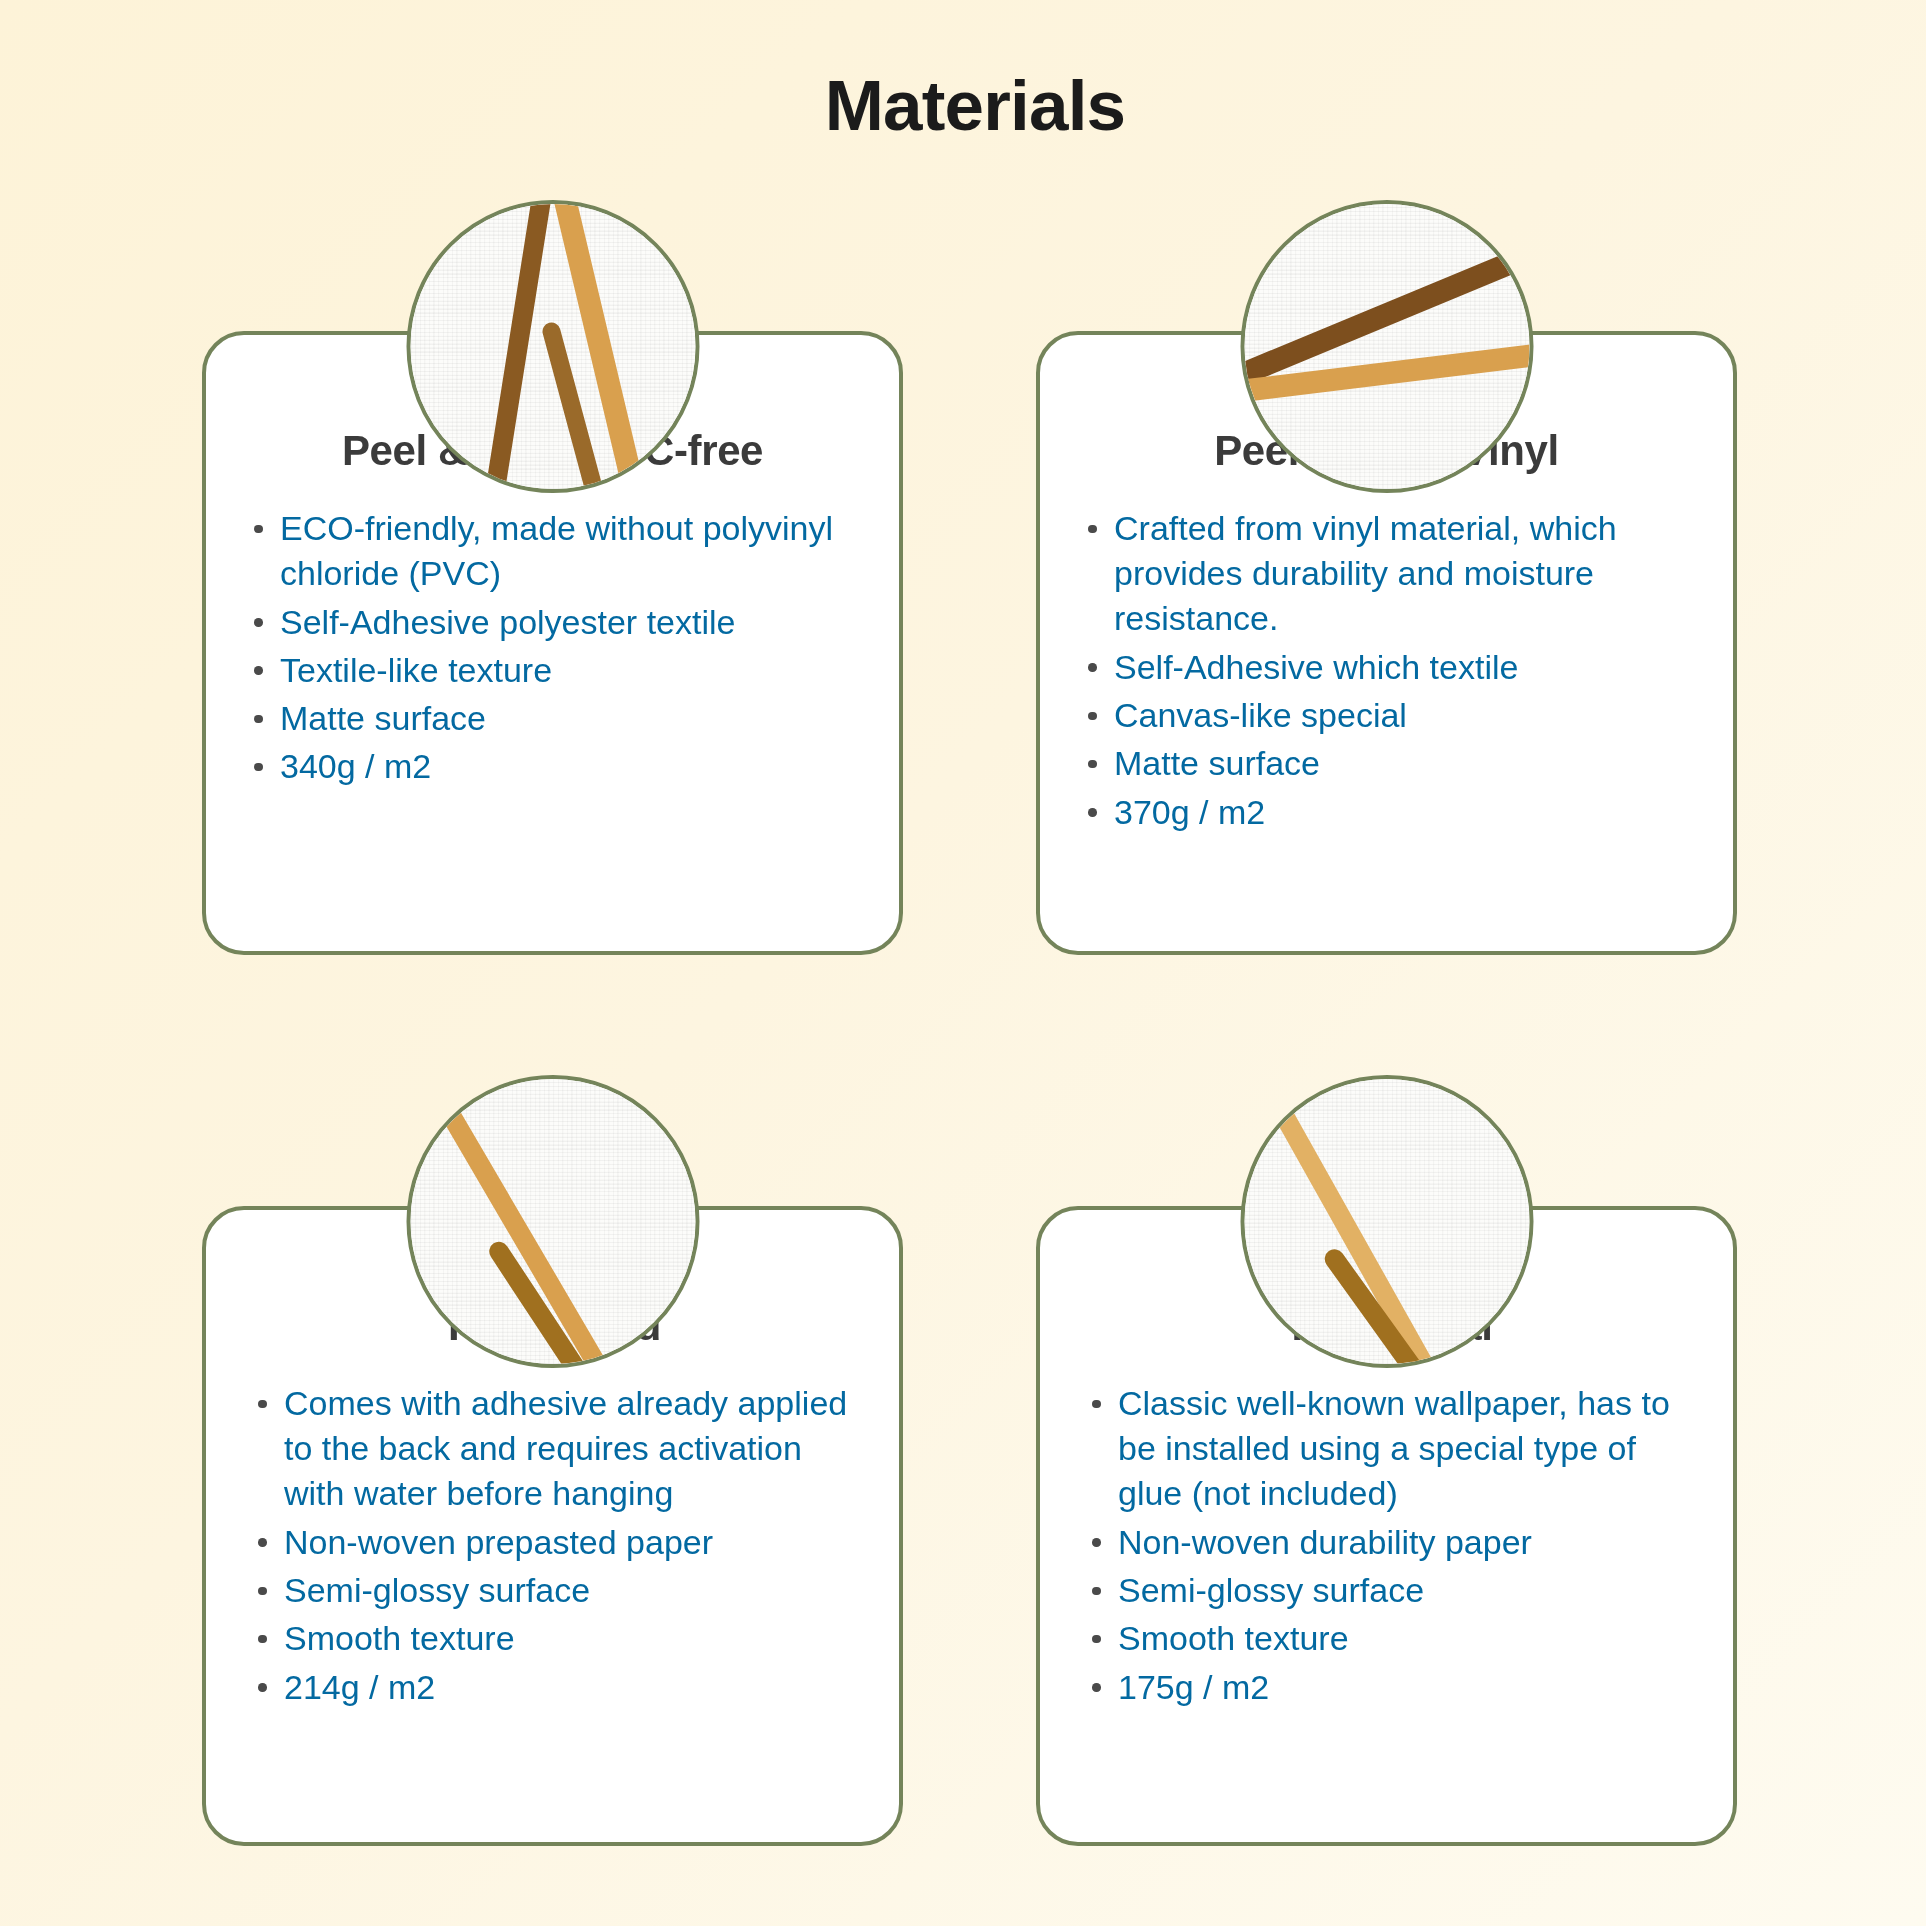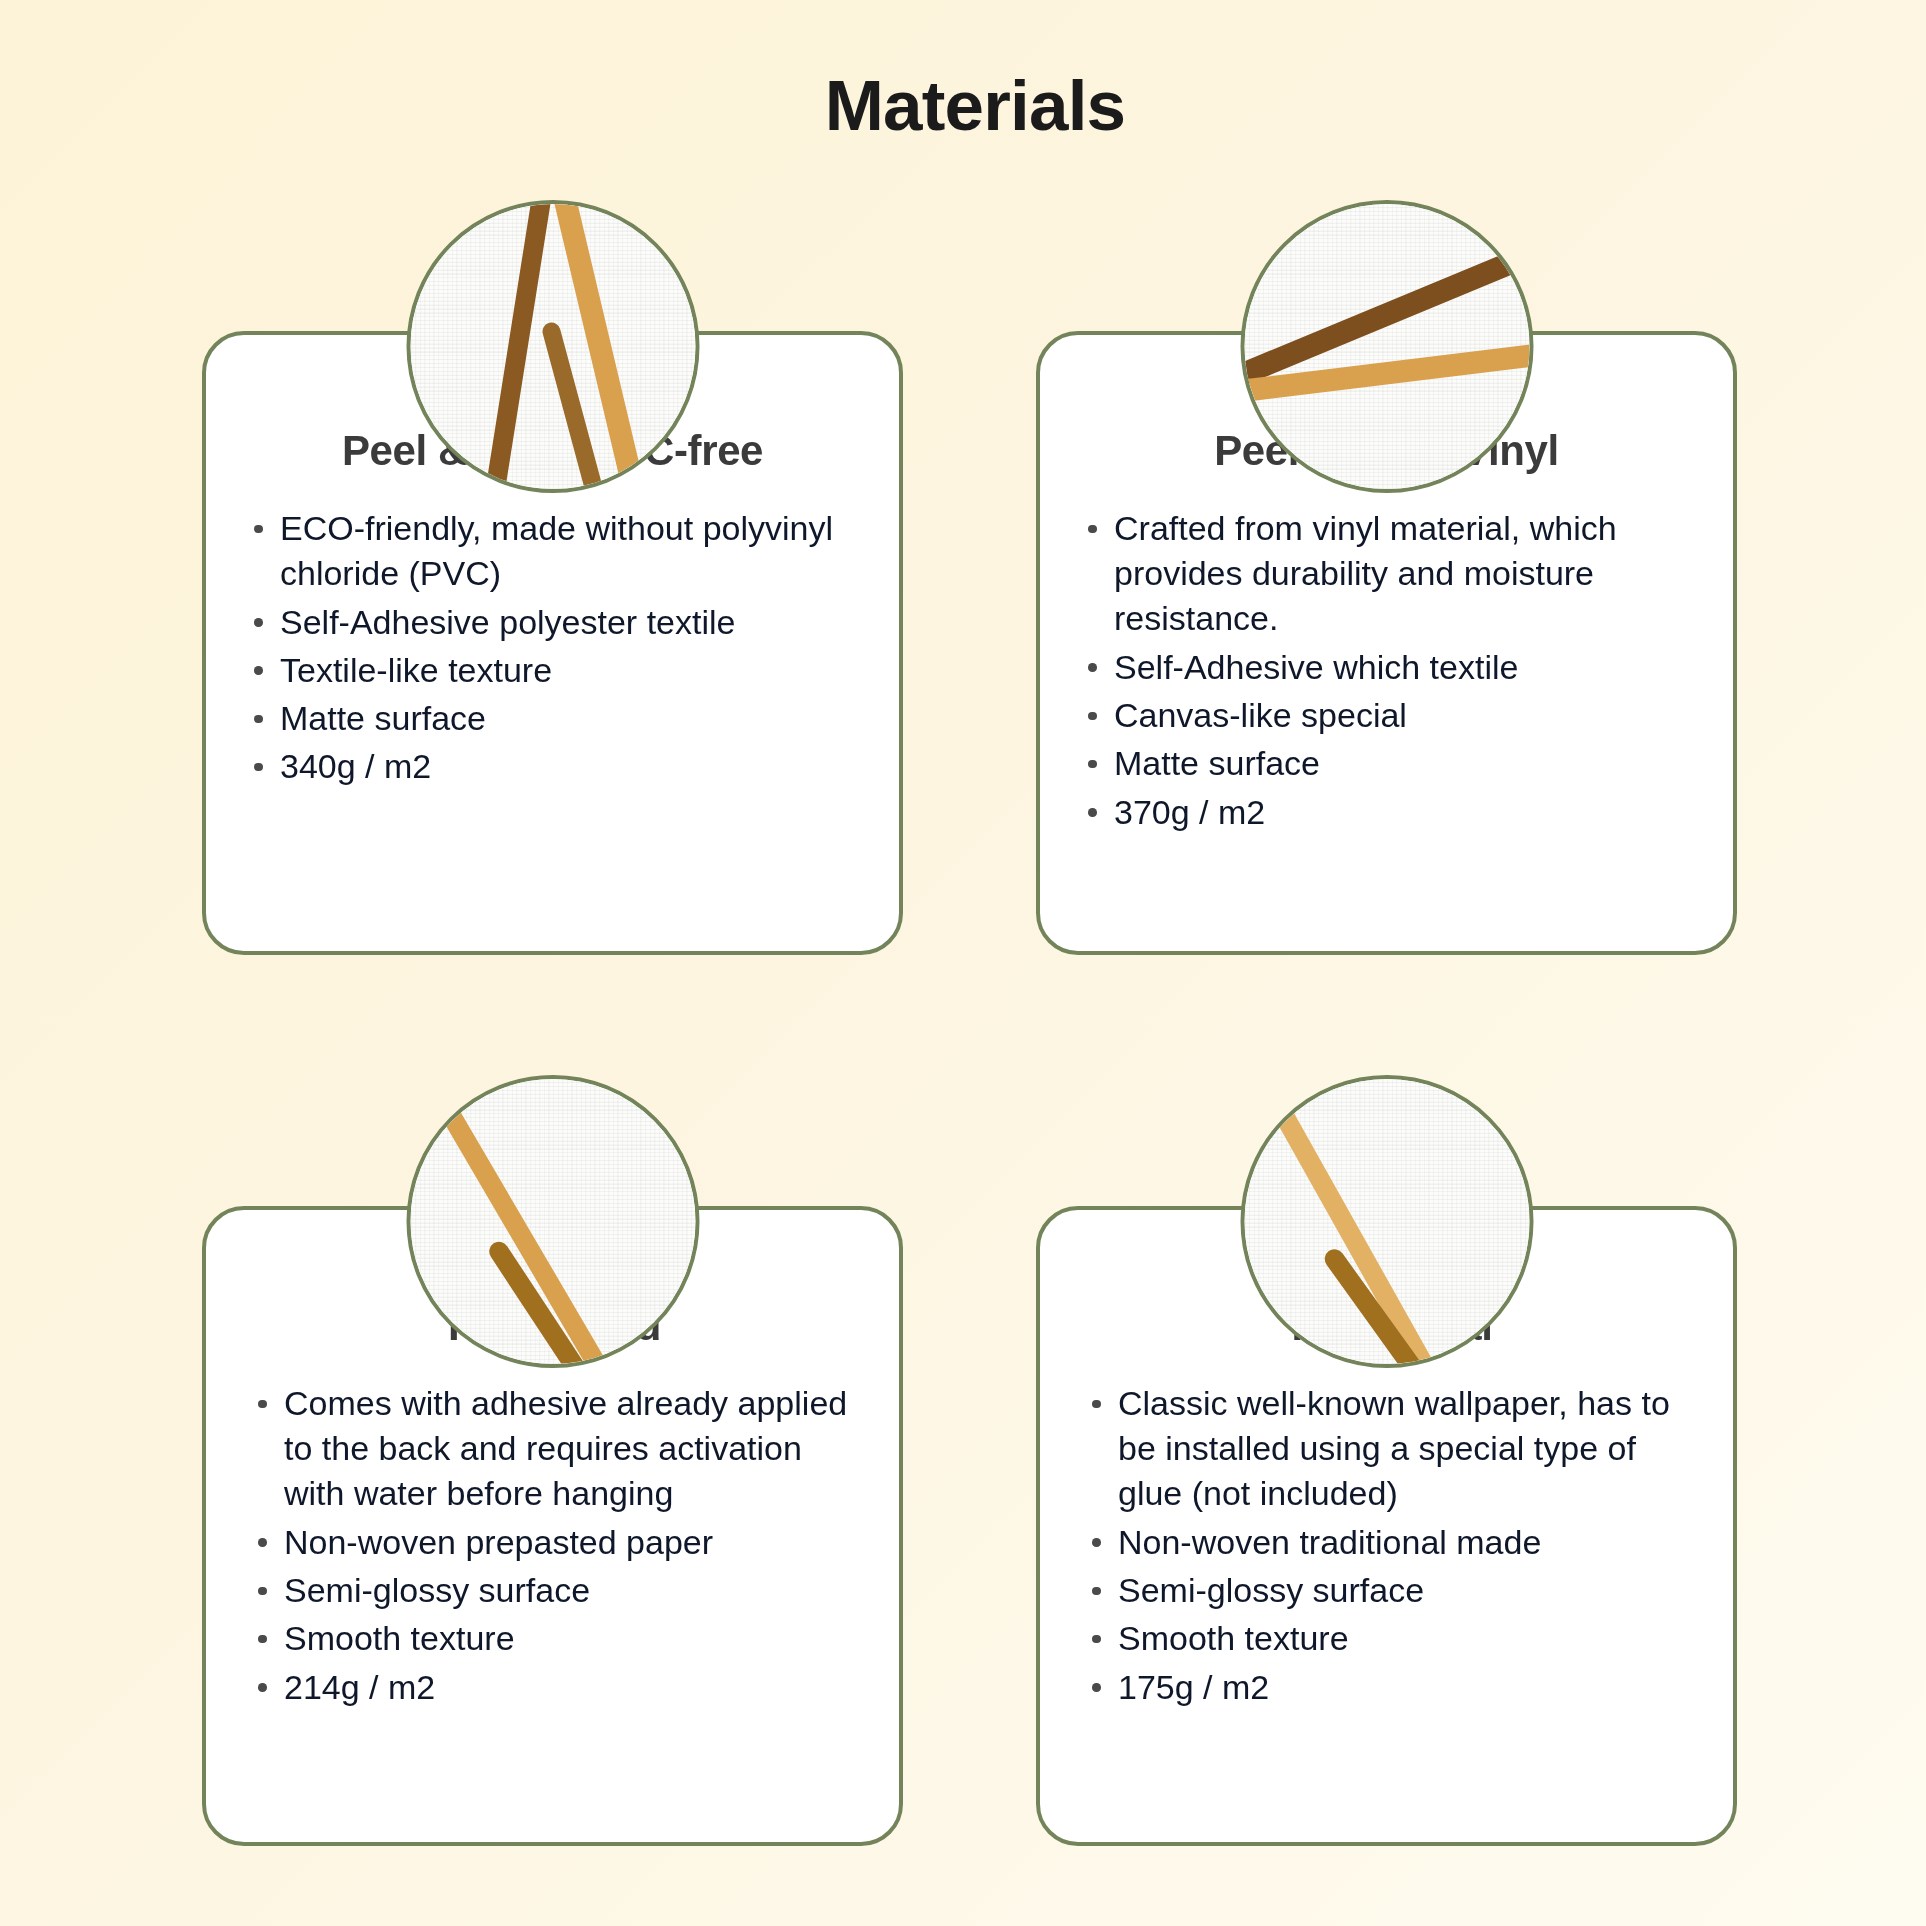--- a/index.html
+++ b/index.html
@@ -95,21 +95,21 @@
   }
   .bullets {
     margin: 0;
     padding: 0 4.6px 0 42px;
     list-style: none;
   }
   .bullets li {
     position: relative;
     font-size: 34px;
     line-height: 1.33;
-    color: #0f172a;
+    color: #0369a1;
     margin-bottom: 3.1px;
   }
   .bullets li .dot {
     position: absolute;
     left: -26px;
     top: 18.5px;
     width: 8.5px;
     height: 8.5px;
     border-radius: 50%;
     background: #4a4a4a;
@@ -183,21 +183,21 @@
           <path d="M118 230 L230 400" stroke="#a0701f" stroke-width="26" fill="none" stroke-linecap="round"></path>
         </svg>
       </div>
     </div>
 
     <div class="card-wrap c3">
       <div class="card">
         <div class="card-title">Traditional</div>
         <ul class="bullets">
           <li><span class="dot"></span><span>Classic well-known wallpaper, has to be installed using a special type of glue (not included)</span></li>
-          <li><span class="dot"></span><span>Non-woven traditional made</span></li>
+          <li><span class="dot"></span><span>Non-woven durability paper</span></li>
           <li><span class="dot"></span><span>Semi-glossy surface</span></li>
           <li><span class="dot"></span><span>Smooth texture</span></li>
           <li><span class="dot"></span><span>175g / m2</span></li>
         </ul>
       </div>
       <div class="swatch">
         <div class="tex"></div>
         <svg viewBox="0 0 380 380">
           <path d="M20 -10 L250 400" stroke="#e2b164" stroke-width="26" fill="none" stroke-linecap="round"></path>
           <path d="M120 240 L235 400" stroke="#a0701f" stroke-width="26" fill="none" stroke-linecap="round"></path>

